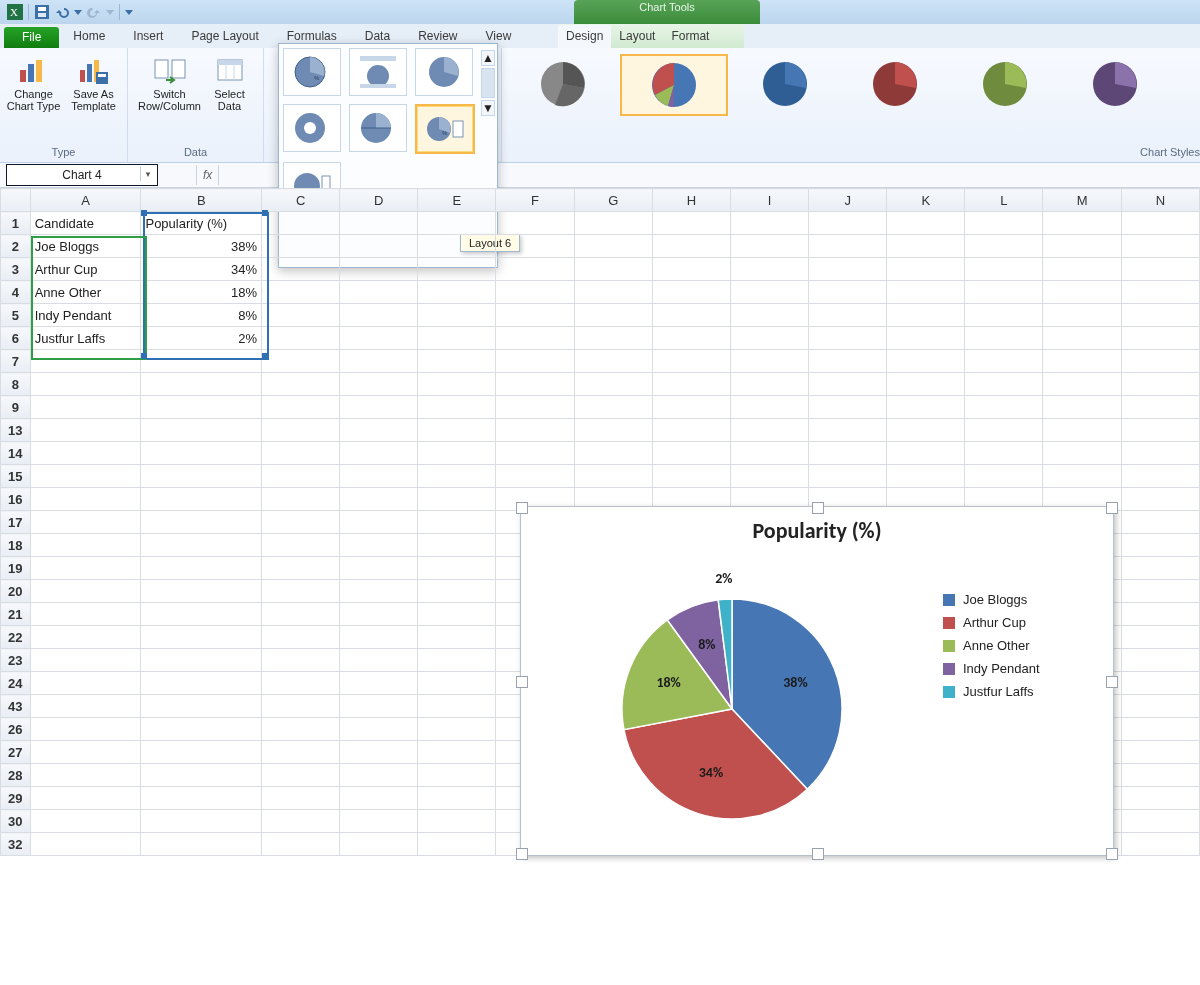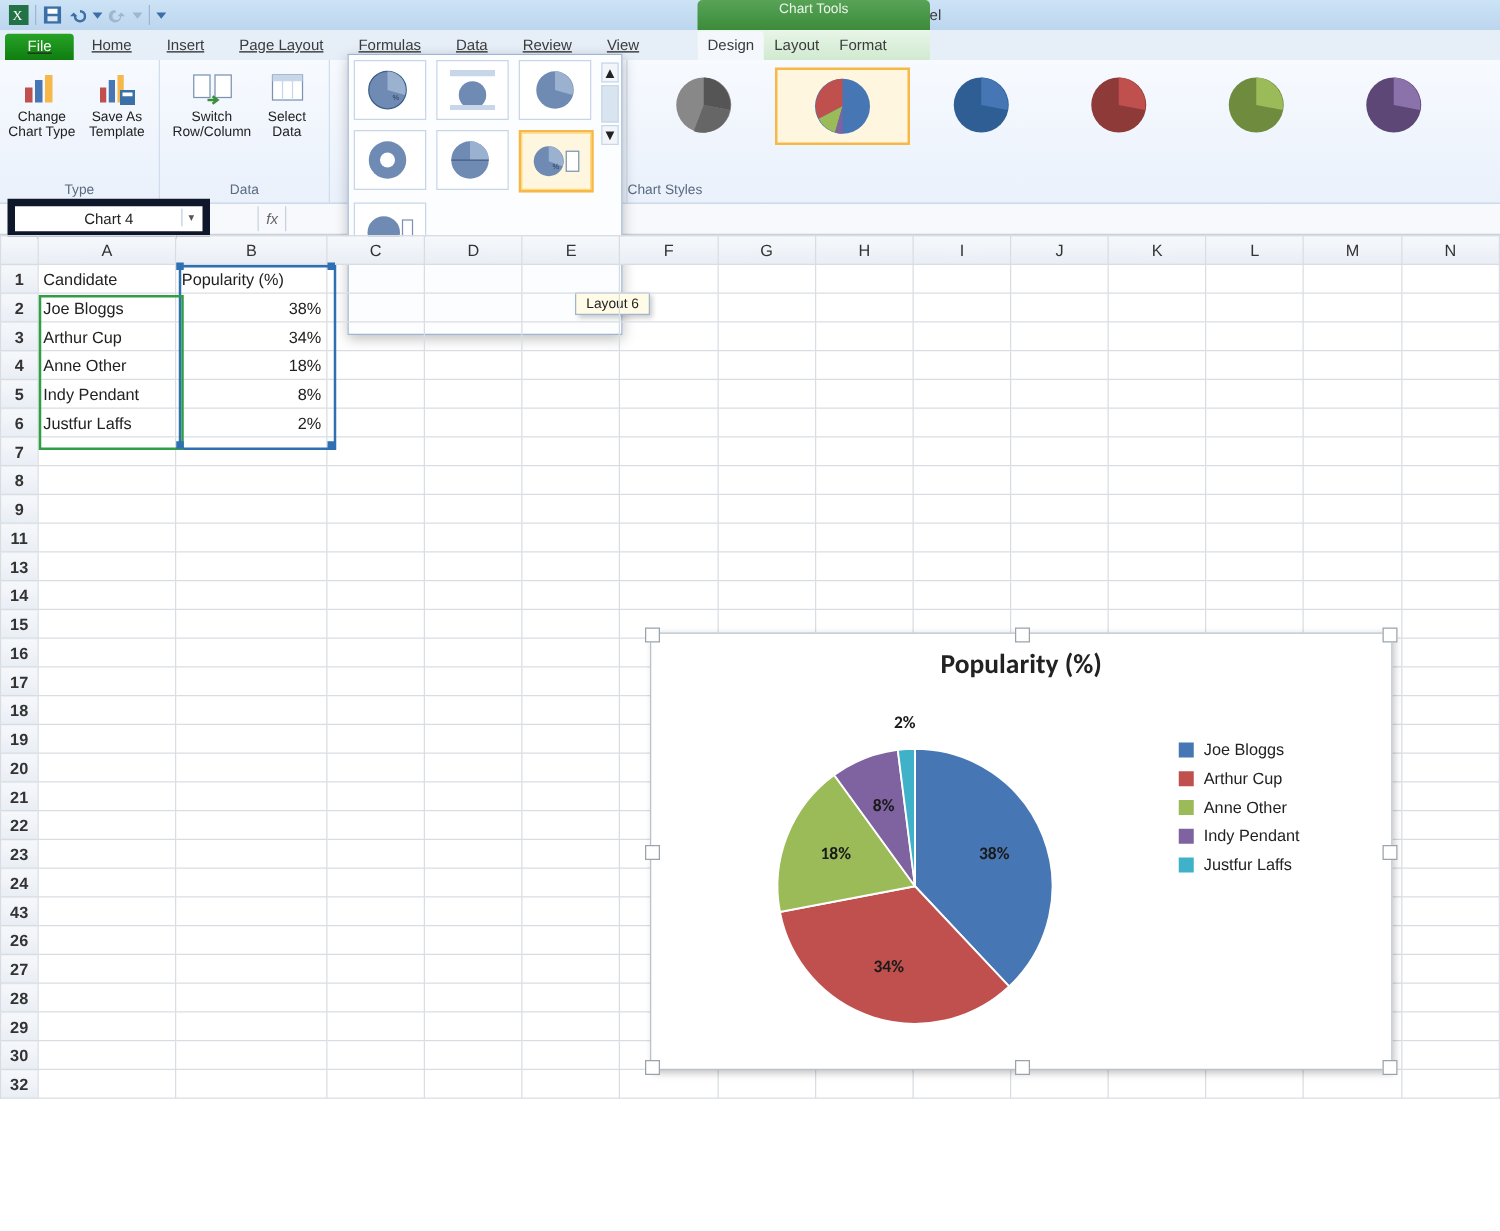--- a/index.html
+++ b/index.html
@@ -5,25 +5,25 @@
   html, body { margin:0; padding:0; font-family: "Segoe UI", Tahoma, sans-serif; font-size:12px; background:#fff; color:#222; }
   .app { width:1200px; height:985px; position:relative; overflow:hidden; }
 
   
   .titlebar { height:24px; background:linear-gradient(#cde3f6,#bcd6ee); display:flex; align-items:center; }
   .qat { display:flex; align-items:center; gap:2px; padding:0 6px; }
   .qat .icon { width:18px; height:18px; display:flex; align-items:center; justify-content:center; }
   .qat-sep { width:1px; height:16px; background:#9bb8d3; margin:0 2px; }
   .title-center { flex:1; display:flex; align-items:center; justify-content:center; gap:6px; position:relative; }
   .title-center .title-text { font-size:12px; color:#3b3b3b; position:absolute; left:50%; transform:translateX(-50%); white-space:nowrap; }
-  .ctx-tab-wrap { position:absolute; left:558px; top:0; width:186px; height:24px; display:flex; flex-direction:column; align-items:center; background:linear-gradient(#58a357,#3b8c3a); border-top-left-radius:4px; border-top-right-radius:4px; }
+  .ctx-tab-wrap { position:absolute; left:574px; top:0; width:186px; height:24px; display:flex; flex-direction:column; align-items:center; background:linear-gradient(#58a357,#3b8c3a); border-top-left-radius:4px; border-top-right-radius:4px; }
   .ctx-tab-wrap .ctx-title { color:#e9f5e9; font-size:11px; line-height:12px; padding-top:1px; }
 
   
-  .tabs { height:24px; background:#e6eef8; display:flex; align-items:flex-end; padding-left:4px; position:relative;text-decoration:underline; }
+  .tabs { height:24px; background:#e6eef8; display:flex; align-items:flex-end; padding-left:4px; position:relative; }
   .file-tab { background:linear-gradient(#27a327,#0f7d0f); color:#fff; padding:3px 18px 4px; border-top-left-radius:3px; border-top-right-radius:3px; font-size:12px; }
   .tab { padding:4px 14px 5px; color:#3b3b3b; font-size:12px; }
   .tab.ctx { position:relative; }
   .tab.active { background:#f7fbff; border-top-left-radius:3px; border-top-right-radius:3px; }
   .ctx-bar { position:absolute; left:558px; top:0; width:186px; height:24px; background:linear-gradient(#e8f5e8,#d0ead0); display:flex; align-items:flex-end; }
   .ctx-bar .tab { padding:4px 8px 5px; }
   .ctx-bar .tab.active { background:#f4f8fc; }
 
   
   .ribbon { height:114px; background:linear-gradient(#f7faff,#eaf1fb); border-bottom:1px solid #c0d0e4; position:relative; display:flex; }
@@ -42,21 +42,21 @@
   .layout-gallery .scroll .thumb { height:28px; background:#d9e4f1; }
   .tooltip { position:absolute; left:460px; top:186px; background:#fffbe7; border:1px solid #9fb6d1; padding:2px 8px; font-size:11px; box-shadow:2px 2px 4px rgba(0,0,0,.2); }
 
   .styles-wrap { flex:1; display:flex; flex-direction:column; }
   .styles { display:flex; gap:4px; padding:6px 8px 0 8px; align-items:flex-start; overflow:hidden; }
   .style-thumb { width:104px; height:58px; border:1px solid transparent; display:flex; align-items:center; justify-content:center; }
   .style-thumb.sel { border:2px solid #f7b84a; background:#fff6e0; }
 
   
   .fbar { height:24px; border-bottom:1px solid #c8d3e0; display:flex; align-items:center; background:#f7f9fc; }
-  .namebox { width:150px; height:20px; margin:0 8px 0 6px; border:6px solid #0f172a; background:#fff; display:flex; align-items:center; justify-content:center; font-size:12px; position:relative; }
+  .namebox { width:150px; height:20px; margin:0 8px 0 6px; border:1px solid #0f172a; background:#fff; display:flex; align-items:center; justify-content:center; font-size:12px; position:relative; }
   .namebox .dd { position:absolute; right:2px; top:2px; width:14px; height:14px; border-left:1px solid #c0cde0; display:flex; align-items:center; justify-content:center; font-size:9px; color:#555; }
   .fx { font-style:italic; color:#666; padding:0 6px; border-left:1px solid #c8d3e0; border-right:1px solid #c8d3e0; height:20px; display:flex; align-items:center; }
   .fbar .formula { flex:1; height:20px; }
 
   
   .grid-wrap { position:relative; height:calc(985px - 24px - 24px - 114px - 24px); overflow:hidden; }
   table.grid { border-collapse:collapse; table-layout:fixed; }
   .grid th, .grid td { border:1px solid #d9dde2; height:23px; box-sizing:border-box; font-size:13px; }
   .grid thead th { background:linear-gradient(#f6f8fb,#e9eef5); font-weight:normal; color:#333; }
   .rowhead { width:30px; text-align:center; background:linear-gradient(#f6f8fb,#e9eef5); color:#333; }
@@ -252,21 +252,21 @@
               <path d="M26 26 L26 4 A22 22 0 0 1 47 30 Z" fill="#9bbb59"></path>
             </svg>
           </div>
       <div class="style-thumb">
             <svg width="52" height="52">
               <circle cx="26" cy="26" r="22" fill="#5d4777"></circle>
               <path d="M26 26 L26 4 A22 22 0 0 1 47 30 Z" fill="#8b72aa"></path>
             </svg>
           </div>
     </div>
-    <div class="group-label" style="text-align:left">Chart Styles</div>
+    <div class="group-label" style="text-align:right">Chart Styles</div>
   </div>
 
   <div class="layout-gallery">
     <div class="items">
       <div class="layout-item">
             <svg width="40" height="36">
               <circle cx="18" cy="18" r="15" fill="#6f8bb3" stroke="#3d5e8a"></circle>
               <path d="M18 18 L18 3 A15 15 0 0 1 32 22 Z" fill="#9ab1cf"></path>
               <text x="22" y="26" font-size="6" fill="#2b3f5e">%</text>
             </svg>
@@ -484,37 +484,20 @@
             <td class="colOther"></td>
             <td class="colOther"></td>
             <td class="colOther"></td>
             <td class="colOther"></td>
             <td class="colOther"></td>
             <td class="colOther"></td>
             <td class="colOther"></td>
           </tr>
           <tr>
             <th class="rowhead">9</th>
-            <td class="colA"></td>
-            <td class="colB"></td>
-            <td class="colOther"></td>
-            <td class="colOther"></td>
-            <td class="colOther"></td>
-            <td class="colOther"></td>
-            <td class="colOther"></td>
-            <td class="colOther"></td>
-            <td class="colOther"></td>
-            <td class="colOther"></td>
-            <td class="colOther"></td>
-            <td class="colOther"></td>
-            <td class="colOther"></td>
-            <td class="colOther"></td>
-          </tr>
-          <tr>
-            <th class="rowhead">11</th>
             <td class="colA"></td>
             <td class="colB"></td>
             <td class="colOther"></td>
             <td class="colOther"></td>
             <td class="colOther"></td>
             <td class="colOther"></td>
             <td class="colOther"></td>
             <td class="colOther"></td>
             <td class="colOther"></td>
             <td class="colOther"></td>

